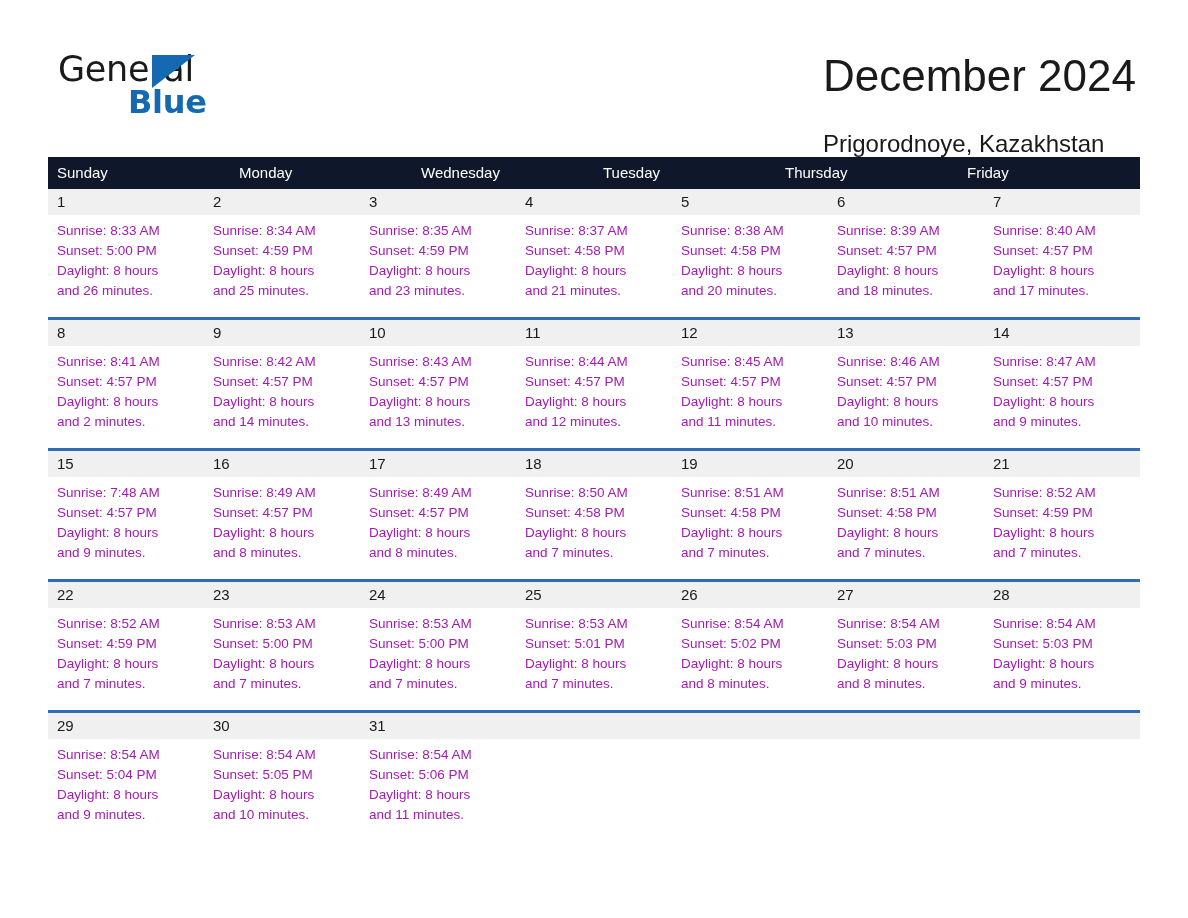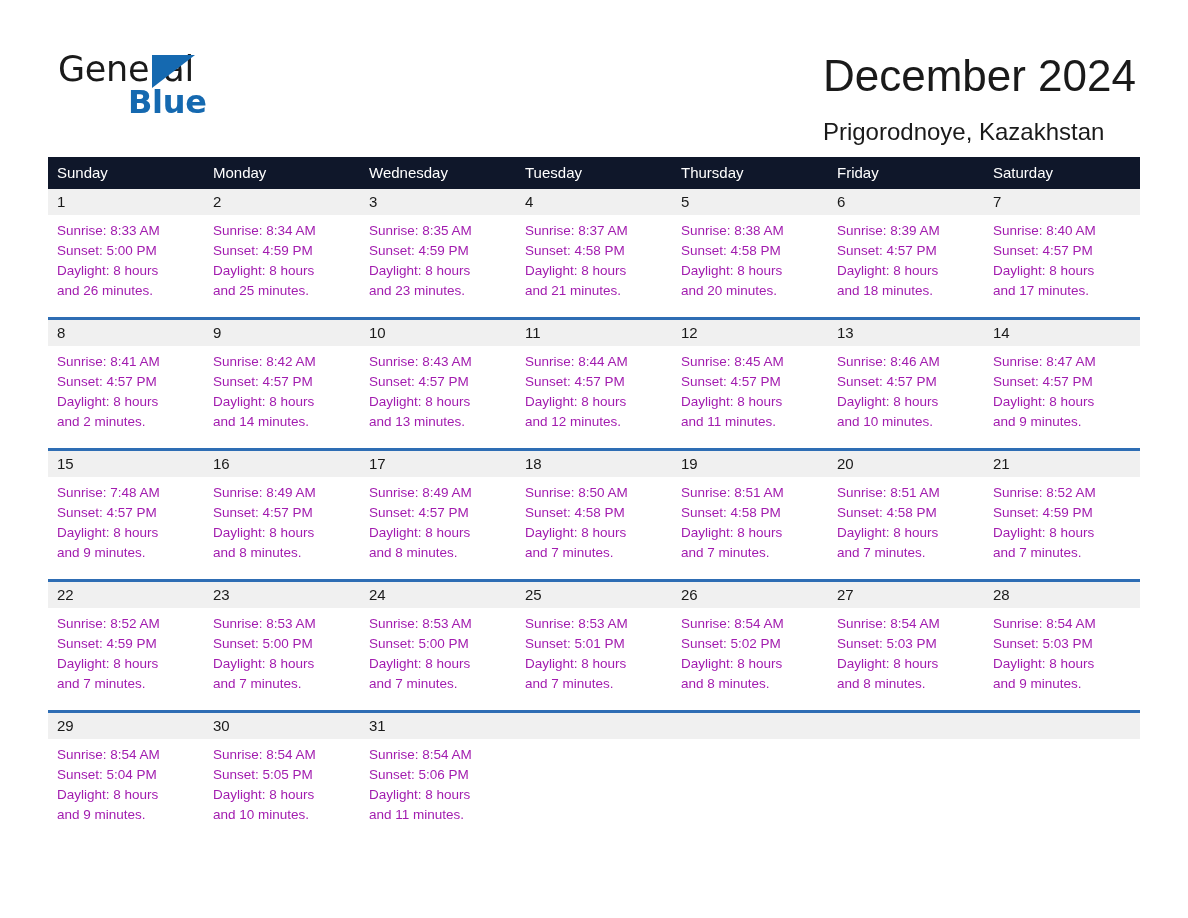--- a/index.html
+++ b/index.html
@@ -72,21 +72,21 @@
     text-align: left;
   }
   .month-title {
     font-size: 44px;
     line-height: 52px;
     font-weight: 400;
     color: #1a1a1a;
     white-space: nowrap;
   }
   .location {
-    margin-top: 16px;
+    margin-top: 28px;
     font-size: 24px;
     line-height: 28px;
     font-weight: 400;
     color: #1a1a1a;
     white-space: nowrap;
   }
 
   
   .calendar {
     position: absolute;
@@ -171,21 +171,20 @@
 
   <div class="calendar">
 
     <div class="cal-head">
       <div class="hcell">Sunday</div>
       <div class="hcell">Monday</div>
       <div class="hcell">Wednesday</div>
       <div class="hcell">Tuesday</div>
       <div class="hcell">Thursday</div>
       <div class="hcell">Friday</div>
-      <div class="hcell">Saturday</div>
     </div>
 
     <div id="weeks-container">
         <div class="week first">
           <div class="cell">
             <div class="daynum">1</div>
             <div class="info">
               <div>Sunrise: 8:33 AM</div>
               <div>Sunset: 5:00 PM</div>
               <div>Daylight: 8 hours</div>

